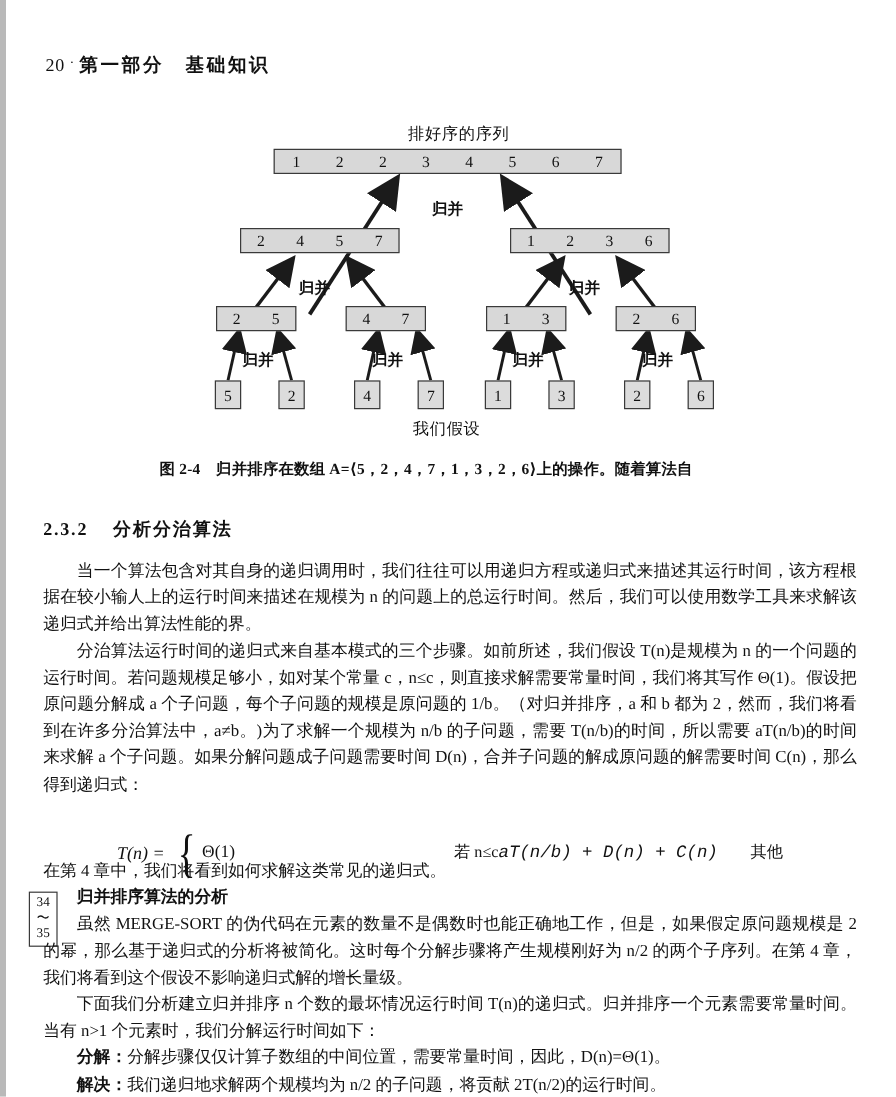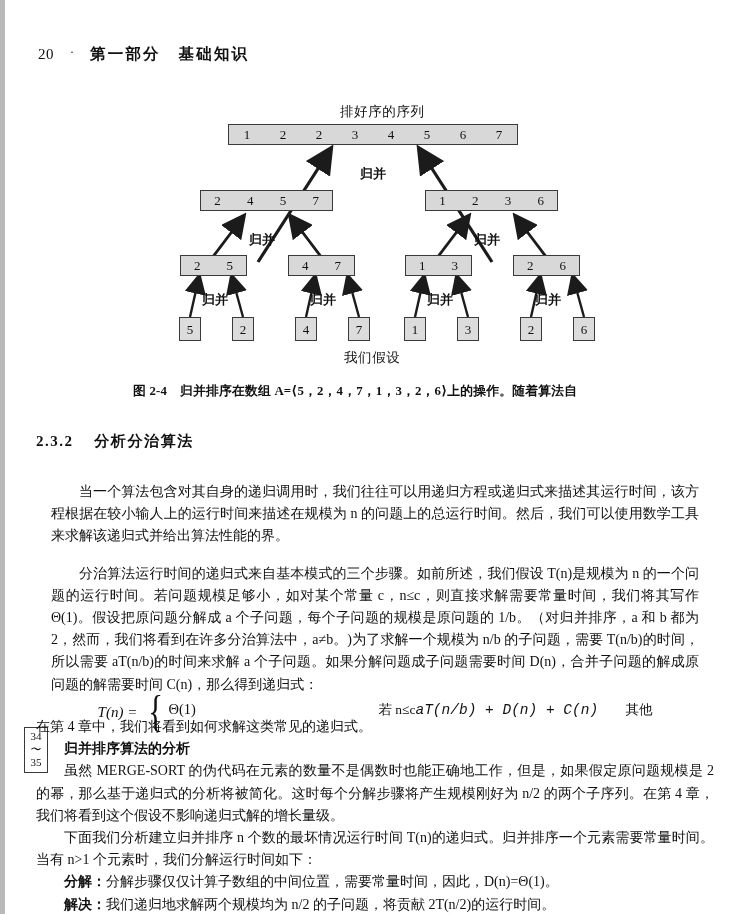--- a/index.html
+++ b/index.html
@@ -23,21 +23,21 @@
     width: 5px; height: 914px;
     background: #b9b9b9;
   }
 
   
   .running-head {
     position: absolute;
     left: 38px; top: 44px;
     display: flex;
     align-items: baseline;
-    gap: 16px;
+    gap: 4px;
     font-size: 15px;
   }
   .rh-pageno { font-size: 15px; letter-spacing: .5px; }
   .rh-dot { font-size: 12px; position: relative; top: -3px; }
   .rh-title {
     font-weight: bold;
     font-size: 15.5px;
     letter-spacing: 2.2px;
   }
 
@@ -114,21 +114,21 @@
   
   .body {
     position: absolute;
     left: 36px; top: 466px;
     width: 678px;
     font-size: 14px;
     line-height: 22.2px;
     text-align: justify;
     text-justify: inter-ideograph;
   }
-  .body p { margin: 15px; text-indent: 2em; }
+  .body p { margin: 0; text-indent: 2em; }
   b { font-weight: bold; }
   i, .it { font-style: italic; font-family: Liberation Mono, monospace; }
 
   
   .formula-wrap {
     position: absolute;
     left: 36px; top: 672px;
     width: 678px;
     display: flex;
     justify-content: center;
@@ -167,21 +167,21 @@
     text-align: justify;
     text-justify: inter-ideograph;
   }
   .body2 p { margin: 0; text-indent: 2em; }
   .body2 p.noindent { text-indent: 0; }
   .subhead { font-weight: bold; text-indent: 2em; display: block; }
 
   
   .margin-box {
     position: absolute;
-    left: 24px; top: 727px;
+    left: 24px; top: 743px;
     width: 24px;
     box-sizing: border-box;
     border: 1.2px solid #3a3a3a;
     background: #ffffff;
     text-align: center;
     font-size: 11px;
     line-height: 13px;
     padding: 2px 0 3px 0;
   }
   .margin-box span { display: block; }

